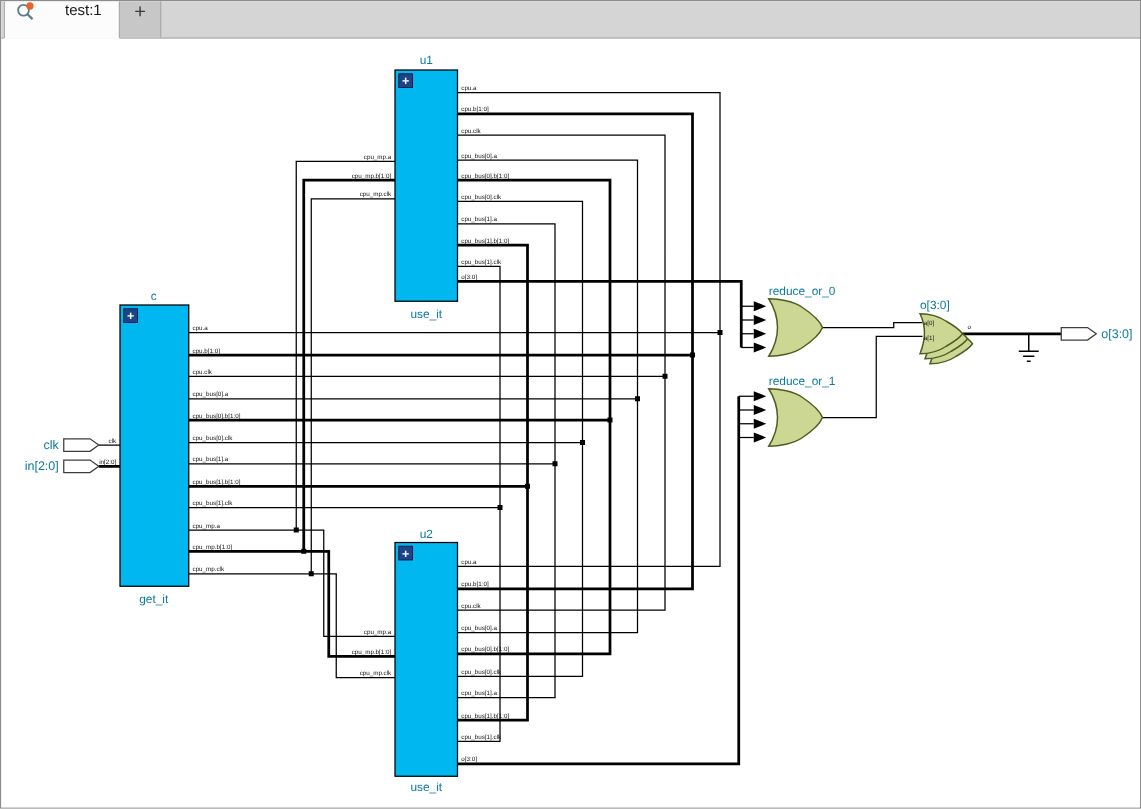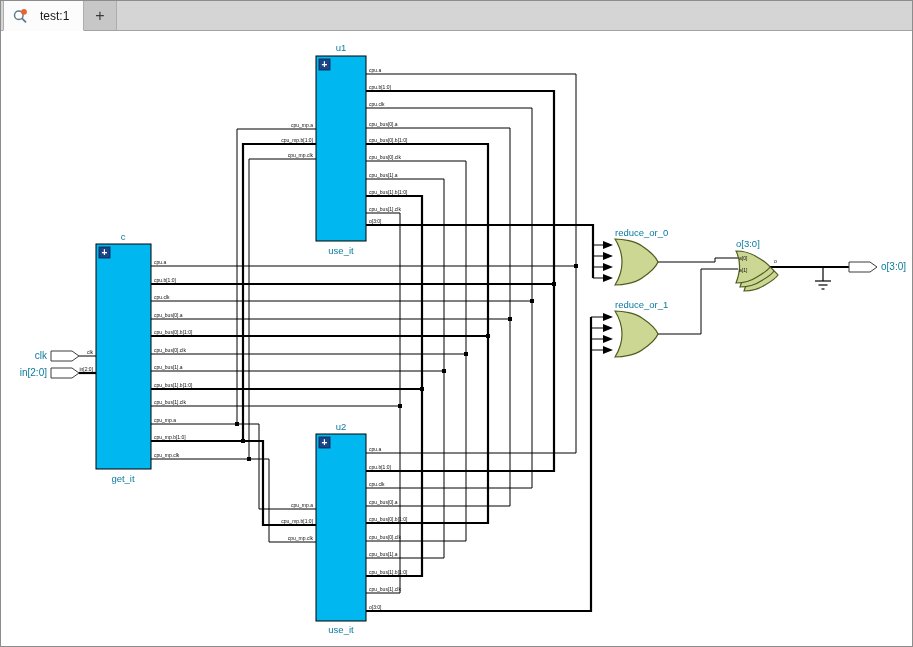--- a/index.html
+++ b/index.html
@@ -10,21 +10,21 @@
     border:1px solid #8c8c8c;
     background:var(--canvas-bg,#fff);
     position:relative; overflow:hidden;
   }
   .tabbar {
     height:30px; background:var(--tab-bar-bg,#d5d5d5);
     border-bottom:1px solid #a3a3a3;
     display:flex; align-items:stretch; padding-left:2px;
   }
   .tab {
-    display:flex; align-items:center; gap:12px;
+    display:flex; align-items:flex-start; gap:24px;
     padding:0 14px 0 8px; font-size:12px; color:#1a1a1a;
     border-right:1px solid #adadad; cursor:pointer; user-select:none;
   }
   .tab.active {
     background:#fcfcfc; border-left:1px solid #adadad;
     margin-bottom:-1px; border-bottom:1px solid #fcfcfc; z-index:2;
   }
   .tab.plus {
     background:#c7c7c7; font-size:16px; color:#3a3a3a;
     padding:0 11px; justify-content:center;

